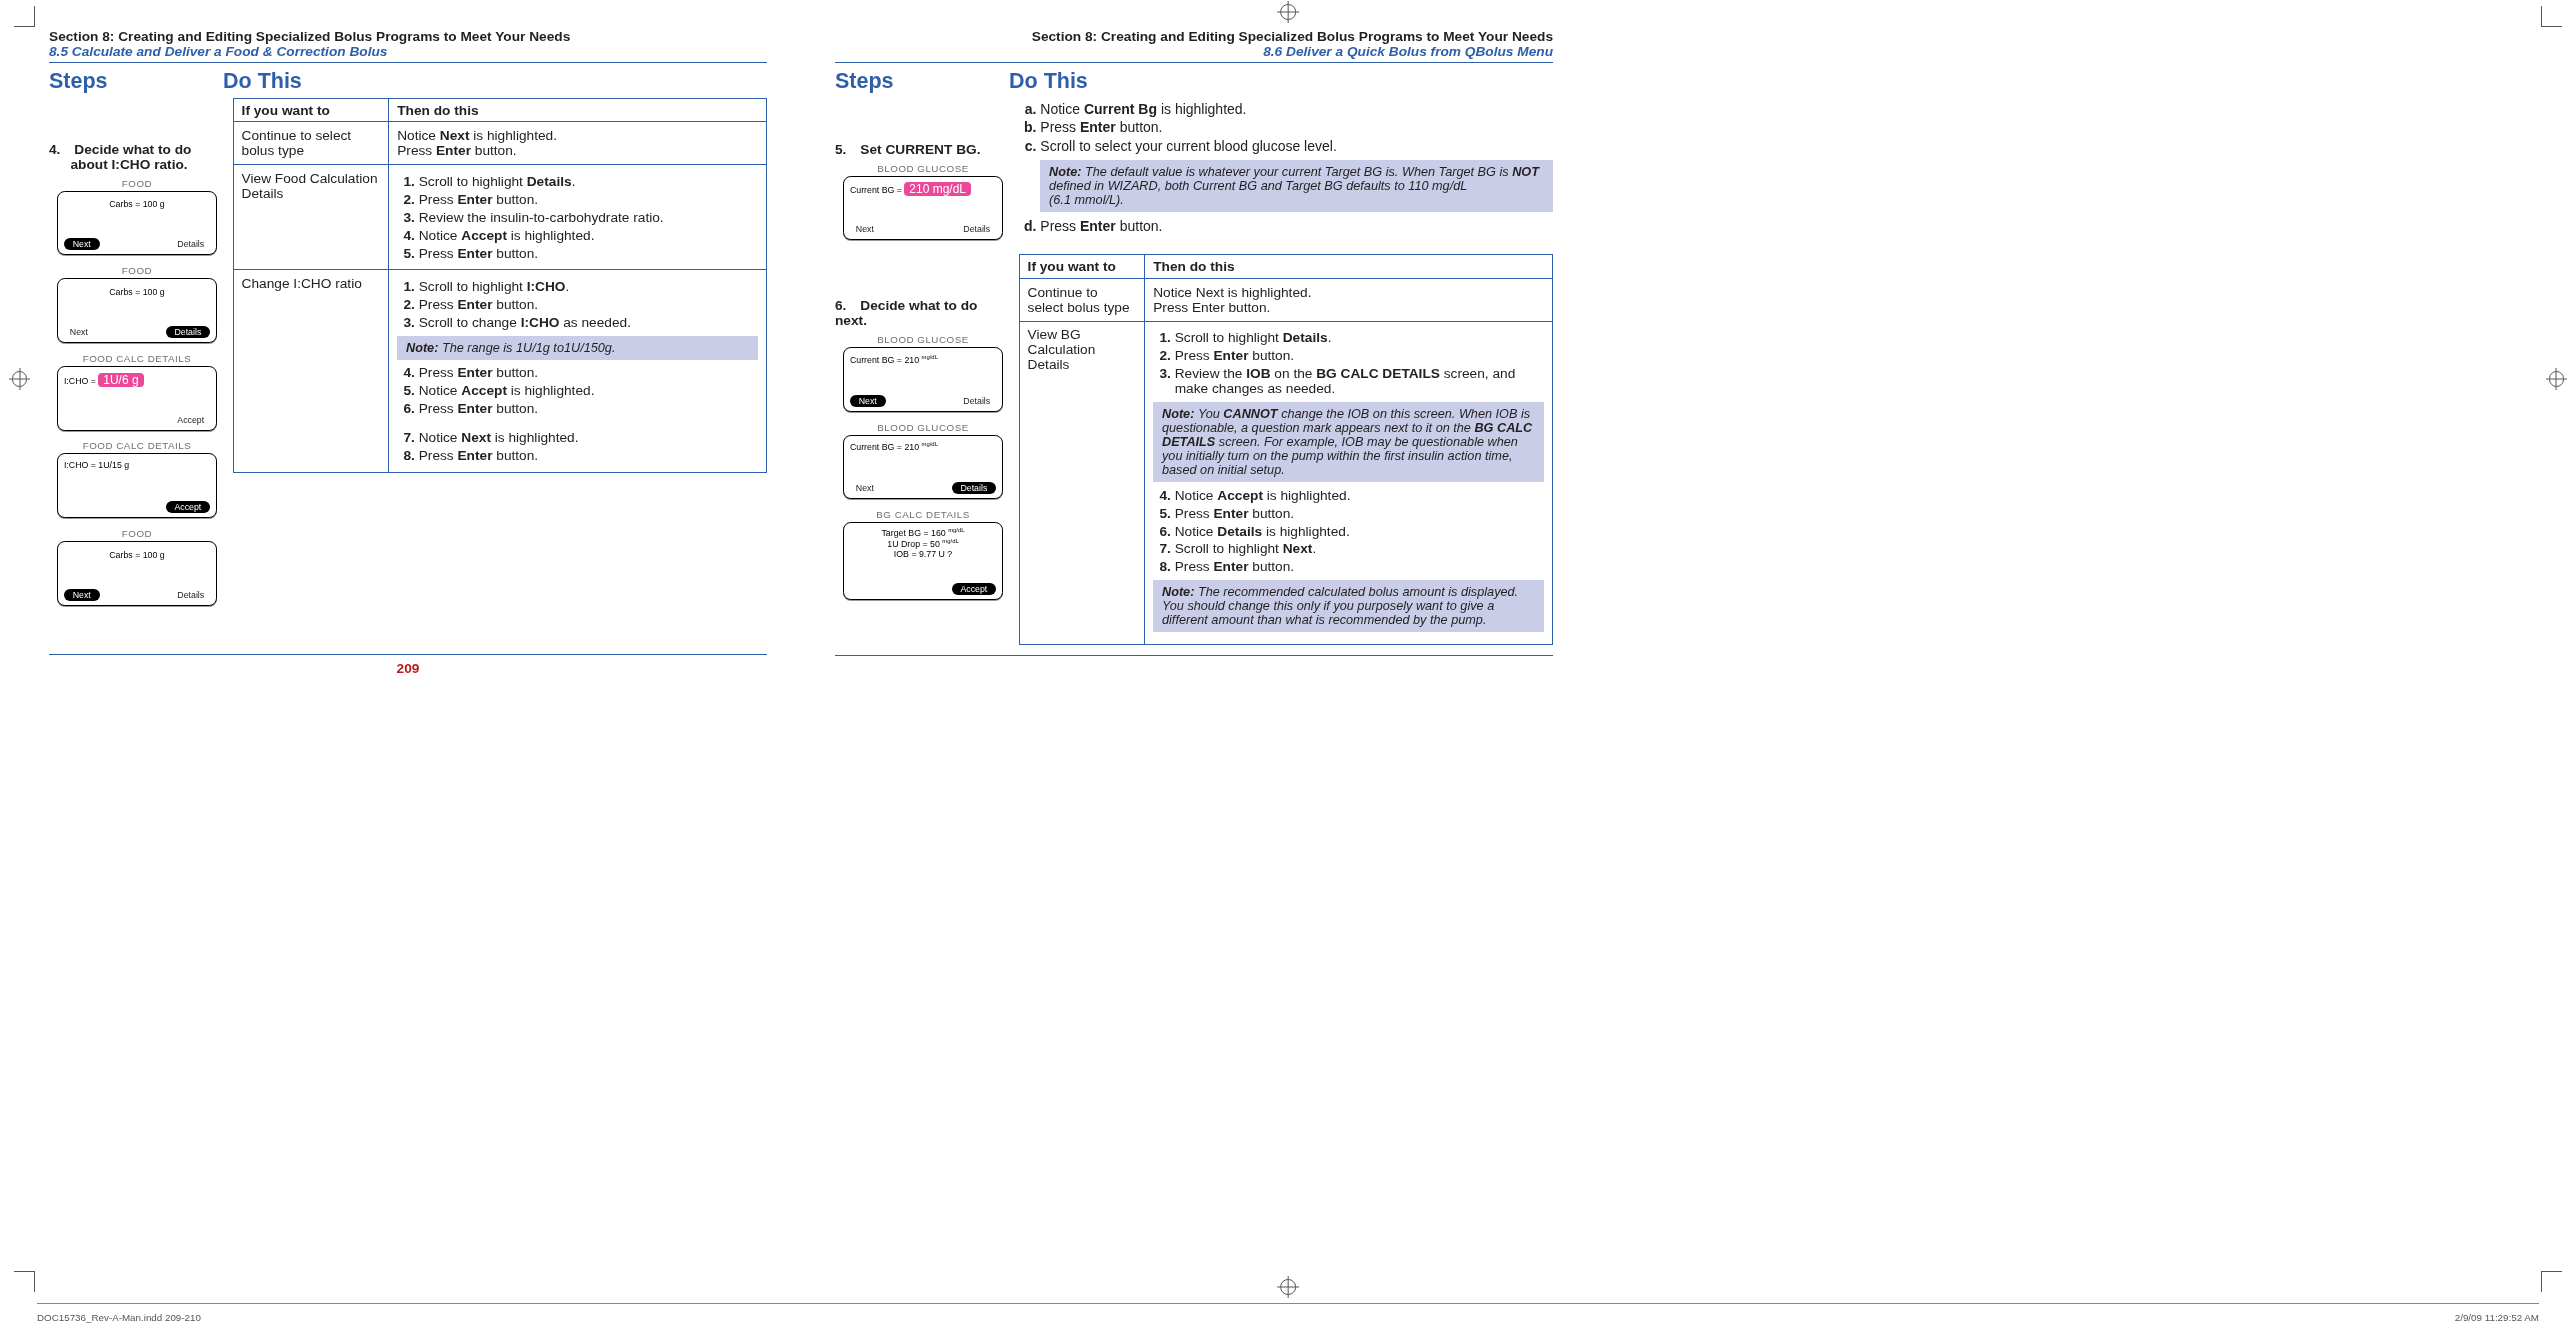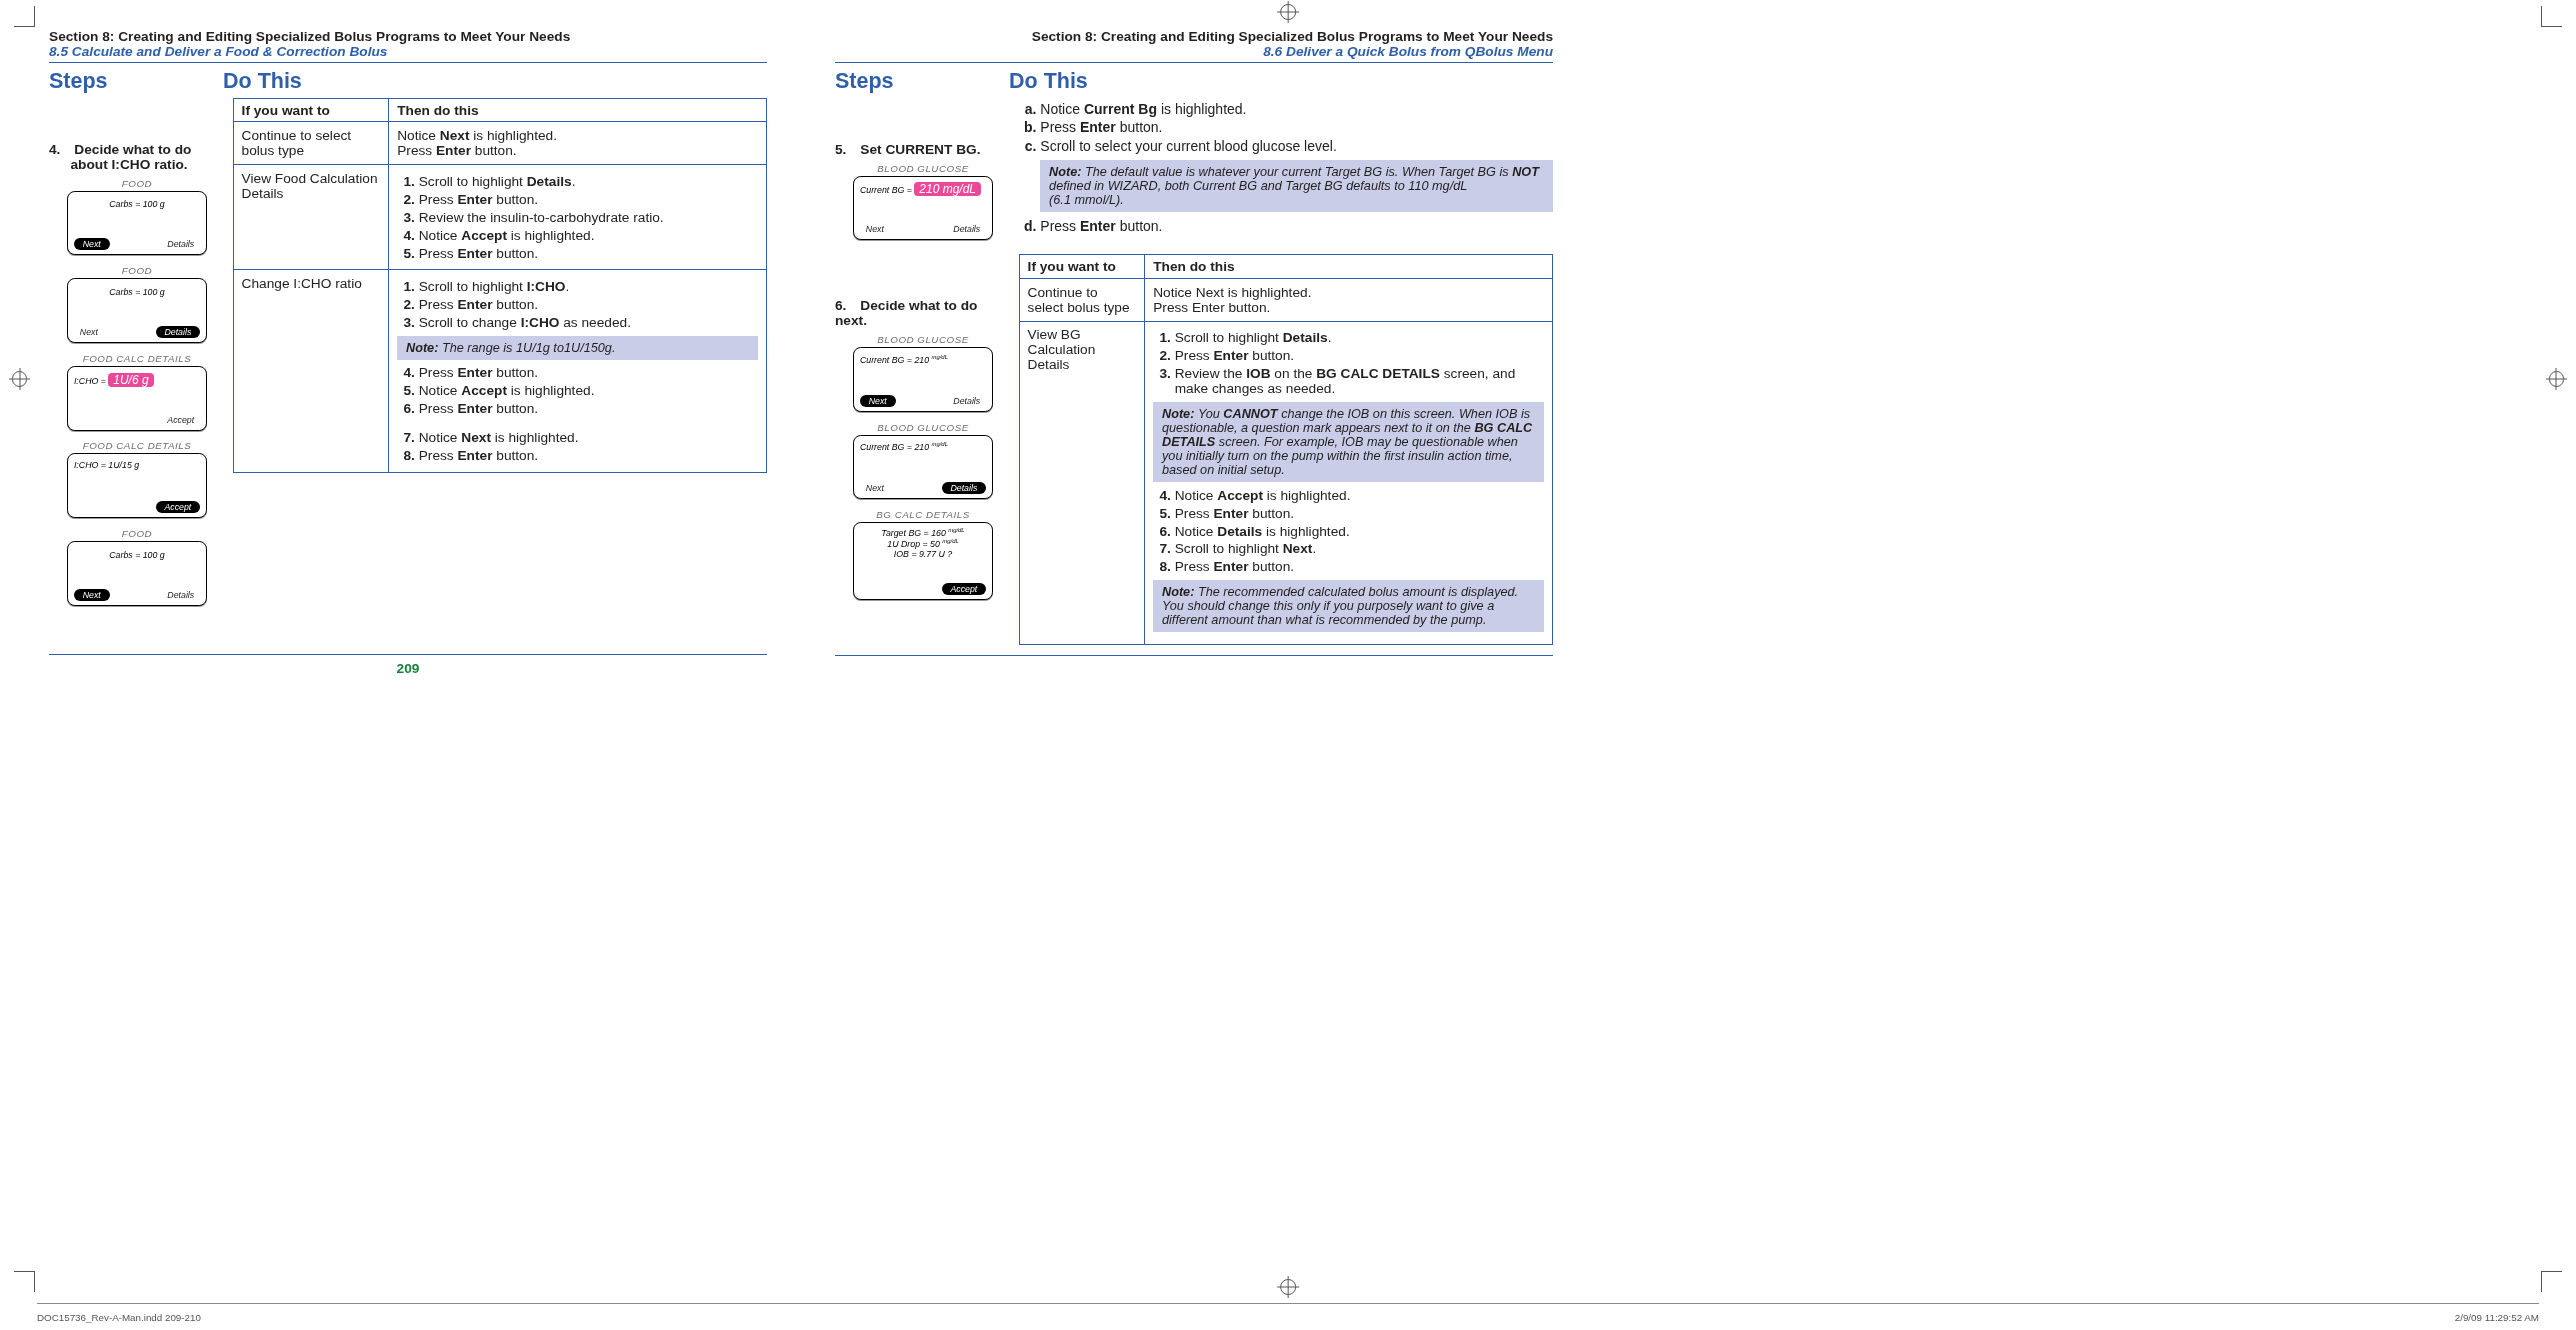--- a/index.html
+++ b/index.html
@@ -12,21 +12,21 @@
   .colhead-row{display:flex;}
   .colhead-steps{width:174px;font-size:21.5px;font-weight:700;color:#2f5faa;}
   .colhead-do{font-size:21.5px;font-weight:700;color:#2f5faa;}
   .step-block{display:flex;margin-top:3.9px;}
   .steps-col{width:176px;flex:0 0 176px;padding-right:7.8px;}
   .do-col{flex:1;}
   .step-num{display:inline-block;width:21.5px;font-weight:700;font-size:13.7px;}
   .step-title{font-weight:700;font-size:13.7px;}
   .step-title-line{font-size:13.7px;margin-bottom:5.9px;margin-top:44px;}
   
-  .dev{width:140px;margin:5.9px auto 9.8px auto;font-style:italic;}
+  .dev{width:160px;margin:5.9px auto 9.8px auto;}
   .dev-title{font-size:9.8px;letter-spacing:0.5px;color:#6e6e6e;text-align:center;margin-bottom:2px;font-family:Arial,sans-serif;}
   .dev-screen{border:1.5px solid #000;border-radius:7.8px;background:#fff;height:55px;position:relative;padding:3.9px 5.9px;font-size:8.8px;box-shadow:0 1px 0 #999;}
   .dev-line{font-size:8.8px;color:#000;}
   .dev-row{position:absolute;bottom:3.9px;left:5.9px;right:5.9px;display:flex;justify-content:space-between;font-size:8.8px;}
   .pill{background:#000;color:#fff;border-radius:8.8px;padding:1px 8.8px;font-size:8.8px;}
   .plain{padding:1px 5.9px;}
   .chip{background:#ec4899;color:#fff;border-radius:3.9px;padding:0 4.9px;font-size:12px;display:inline-block;}
   
   table.instr{border-collapse:collapse;width:100%;font-size:13.7px;border:1px solid #2f5faa;padding-left:39px;}
   table.instr th{background:#fff;text-align:left;font-weight:700;padding:3.9px 7.8px;border:1px solid #2f5faa;}
@@ -34,21 +34,21 @@
   .td-narrow{width:139px;}
   ol.proc{margin:0;padding-left:21.5px;}
   ol.proc li{margin:2.9px 0;}
   .alpha{list-style:lower-alpha;margin:0;padding-left:21.5px;}
   .alpha > li{margin:2.9px 0;font-size:14px;}
   .alpha > li::marker,.proc > li::marker{font-weight:700;}
   .note{background:#c9cde8;border:1px solid #c9cde8;padding:3.9px 7.8px;margin:5.9px 0;font-size:12.7px;color:#231f20;}
   .note .nlabel{font-weight:700;font-style:italic;}
   .note .nbody{font-style:italic;}
   .pg-bottom{border-top:1px solid #2f5faa;margin-top:19.5px;}
-  .pg-num{font-size:13.7px;font-weight:700;color:#15803d;text-align:center;padding-top:5.9px;}
+  .pg-num{font-size:13.7px;font-weight:700;color:#b91c1c;text-align:center;padding-top:5.9px;}
   .right-align{text-align:right;}
   
   .reg{position:absolute;width:13.7px;height:13.7px;border:1px solid #555;border-radius:50%;}
   .reg::before,.reg::after{content:"";position:absolute;background:#555;}
   .reg::before{left:50%;top:-3.9px;width:1px;height:21.5px;transform:translateX(-0.5px);}
   .reg::after{top:50%;left:-3.9px;height:1px;width:21.5px;transform:translateY(-0.5px);}
   .reg.left{left:11.7px;top:371px;} .reg.right{right:11.7px;top:371px;}
   .reg.topc{left:50%;top:3.9px;transform:translateX(-50%);} .reg.botc{left:50%;bottom:36px;transform:translateX(-50%);}
   .crop{position:absolute;width:21.5px;height:21.5px;}
   .crop span{position:absolute;background:#555;}

